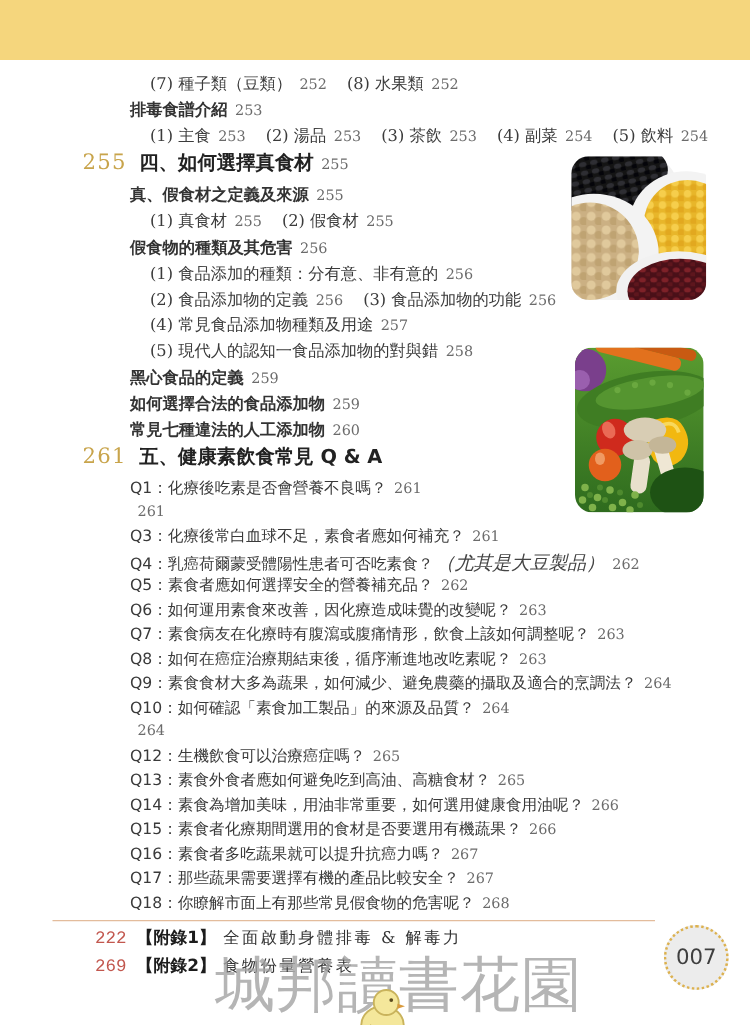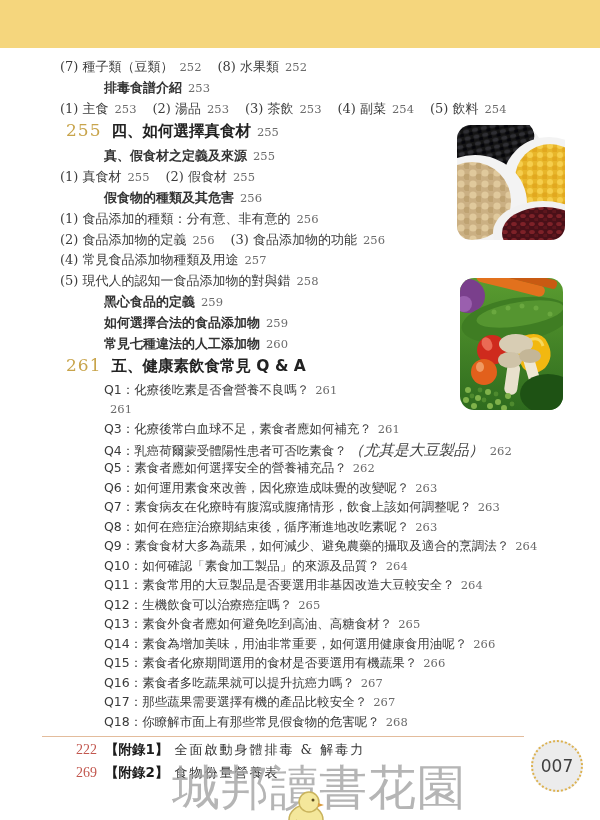--- a/index.html
+++ b/index.html
@@ -1,38 +1,38 @@
 <!DOCTYPE html>
 <html><head>
 <meta charset="utf-8">
 <style>
   html,body{margin:0;padding:0;}
   body{width:600px;height:820px;background:#fafafa;font-family:"DejaVu Serif", serif;}
   .page{position:relative;width:600px;height:820px;background:#ffffff;overflow:hidden;}
   .top-band{position:absolute;top:0;left:0;width:600px;height:48px;background:#F5D67D;}
   .toc{position:absolute;top:58px;left:0;width:600px;}
   .row{display:flex;align-items:baseline;height:20.8px;white-space:nowrap;color:#3b3b3b;}
-  .row.item{padding-left:60px;font-size:13px;}
+  .row.item{padding-left:120px;font-size:13px;}
   .row.heading{padding-left:104px;font-size:13px;font-family:"DejaVu Sans",sans-serif;font-weight:bold;color:#333;}
   .row.qa{padding-left:104px;height:19.5px;font-size:12.5px;font-family:"DejaVu Sans",sans-serif;color:#3a3a3a;}
   .row.chapter{padding-left:66px;height:27px;align-items:baseline;}
   .chapter .gold-num{font-family:"DejaVu Serif",serif;font-size:17px;color:#C8A44B;letter-spacing:1px;margin-right:10px;}
   .chapter .ctitle{font-family:"DejaVu Sans",sans-serif;font-weight:bold;font-size:15.5px;color:#222;}
   .pg{font-family:"DejaVu Serif",serif;font-size:11.5px;color:#6b6b6b;margin-left:6px;font-weight:normal;}
   .seg{margin-right:16px;}
   .seg:last-child{margin-right:0;}
   .qa .note{font-style:italic;font-family:"DejaVu Serif",serif;font-size:15px;color:#444;margin-left:2px;}
   .photo{position:absolute;border-radius:14px;overflow:hidden;}
   .photo svg{display:block;}
   #photo-beans{left:457px;top:125px;width:108px;height:115px;}
   #photo-veg{left:460px;top:278px;width:103px;height:132px;}
   .divider{position:absolute;left:42px;top:736px;width:482px;height:1px;background:#E3BC9C;}
   .appendix{position:absolute;left:0;top:741px;width:600px;}
   .app-row{display:flex;align-items:baseline;height:23px;padding-left:76px;white-space:nowrap;}
-  .app-num{font-family:Liberation Serif, serif;font-size:14px;color:#C2574E;margin-right:8px;}
+  .app-num{font-family:Liberation Mono, monospace;font-size:14px;color:#C2574E;margin-right:8px;}
   .app-label{font-family:"DejaVu Sans",sans-serif;font-weight:bold;font-size:13.5px;color:#1c1c1c;margin-right:6px;}
   .app-title{font-family:"DejaVu Serif",serif;font-size:13px;color:#333;letter-spacing:2px;}
   .watermark{position:absolute;left:172px;top:756px;z-index:5;pointer-events:none;}
   .watermark .wm-text{font-family:Liberation Serif, serif;font-size:48px;color:#a3a3a3;opacity:.8;letter-spacing:1px;}
   .chick{position:absolute;left:110px;top:32px;z-index:6;}
   .page-circle{position:absolute;left:531px;top:740px;width:48px;height:48px;border-radius:50%;
     background:#ececec;border:2px dotted #DCB14F;display:flex;align-items:center;justify-content:center;}
   .page-circle span{font-family:"DejaVu Sans",sans-serif;font-size:17px;color:#3f3f3f;}
 </style>
 </head>
@@ -138,21 +138,20 @@
       </div>
       <div class="row qa">
         <span>Q9：素食食材大多為蔬果，如何減少、避免農藥的攝取及適合的烹調法？</span>
         <span class="pg">264</span>
       </div>
       <div class="row qa">
         <span>Q10：如何確認「素食加工製品」的來源及品質？</span>
         <span class="pg">264</span>
       </div>
       <div class="row qa">
-        <span>Q11：素食常用的大豆製品是否要選用非基因改造大豆較安全？</span>
         <span class="pg">264</span>
       </div>
       <div class="row qa">
         <span>Q12：生機飲食可以治療癌症嗎？</span>
         <span class="pg">265</span>
       </div>
       <div class="row qa">
         <span>Q13：素食外食者應如何避免吃到高油、高糖食材？</span>
         <span class="pg">265</span>
       </div>

